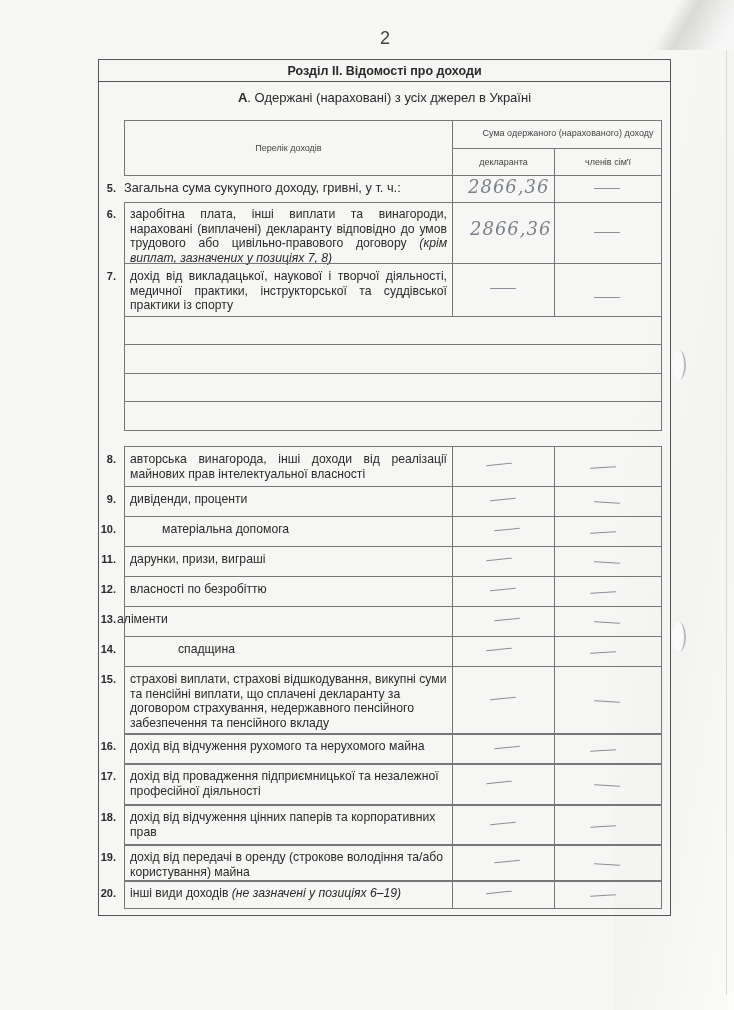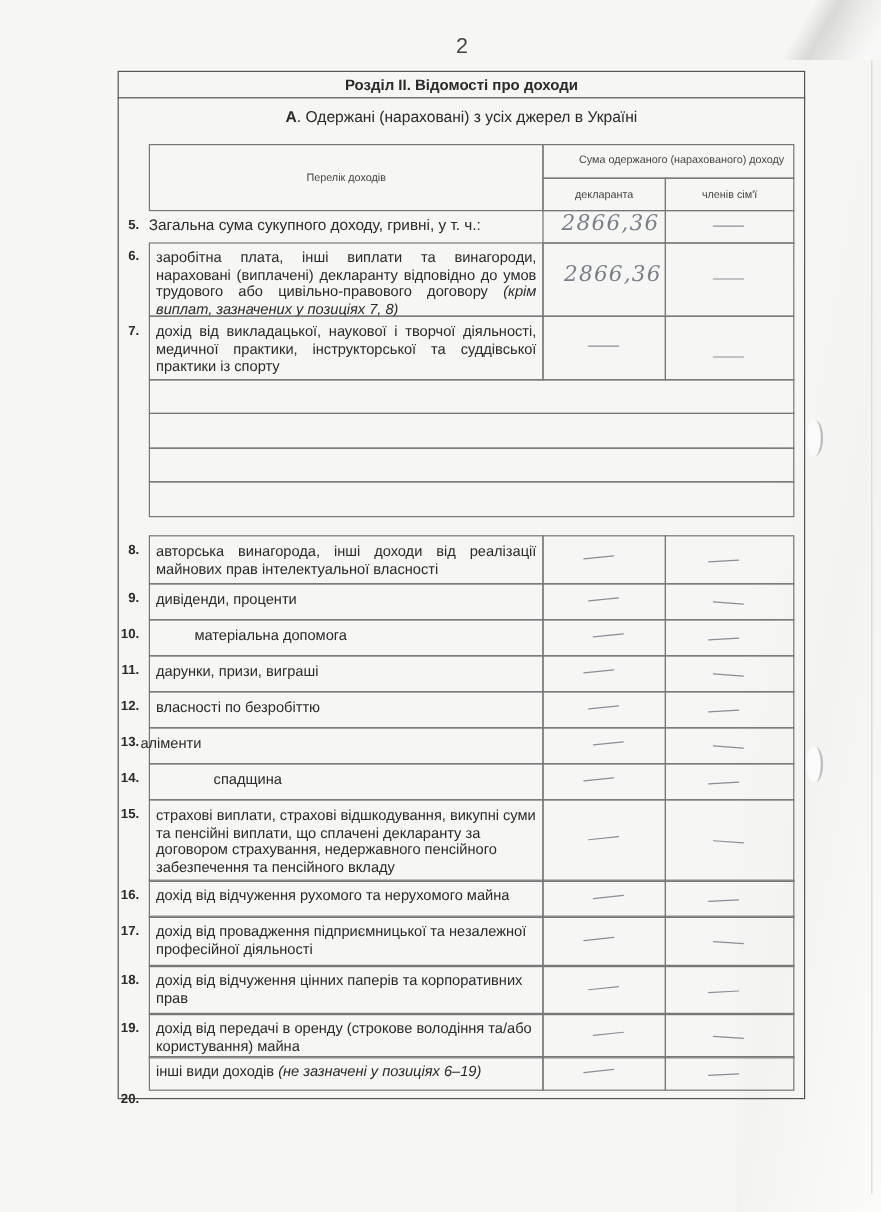--- a/index.html
+++ b/index.html
@@ -200,21 +200,21 @@
       <div class="cell" style="left:554px; top:804px; width:108px; height:42px;"></div>
       <div class="dash" style="left:490px; top:822.5px; transform:rotate(-6deg);"></div>
       <div class="dash" style="left:590px; top:825.5px; transform:rotate(-3deg);"></div>
       <div class="num" style="left:94px; top:851px;">19.</div>
       <div class="cell" style="left:124px; top:844px; width:329px; height:38px;"></div>
       <div class="desc" style="left: 130px; top: 850px; width: 317px; text-align: left;"><span>дохід від передачі в оренду (строкове володіння та/або користування) майна</span></div>
       <div class="cell" style="left:452px; top:844px; width:103px; height:38px;"></div>
       <div class="cell" style="left:554px; top:844px; width:108px; height:38px;"></div>
       <div class="dash" style="left:494px; top:860.5px; transform:rotate(-6deg);"></div>
       <div class="dash" style="left:594px; top:863.5px; transform:rotate(4deg);"></div>
-      <div class="num" style="left:94px; top:887px;margin-top:23px;">20.</div>
+      <div class="num" style="left:94px; top:887px;">20.</div>
       <div class="cell" style="left:124px; top:880px; width:329px; height:29px;"></div>
       <div class="desc" style="left:130px; top:886px; width:317px; text-align:left;"><span>інші види доходів </span><span class="it">(не зазначені у позиціях 6–19)</span></div>
       <div class="cell" style="left:452px; top:880px; width:103px; height:29px;"></div>
       <div class="cell" style="left:554px; top:880px; width:108px; height:29px;"></div>
       <div class="dash" style="left:486px; top:892px; transform:rotate(-6deg);"></div>
       <div class="dash" style="left:590px; top:895px; transform:rotate(-3deg);"></div>
     </div>
 </div>
 
 </body></html>

